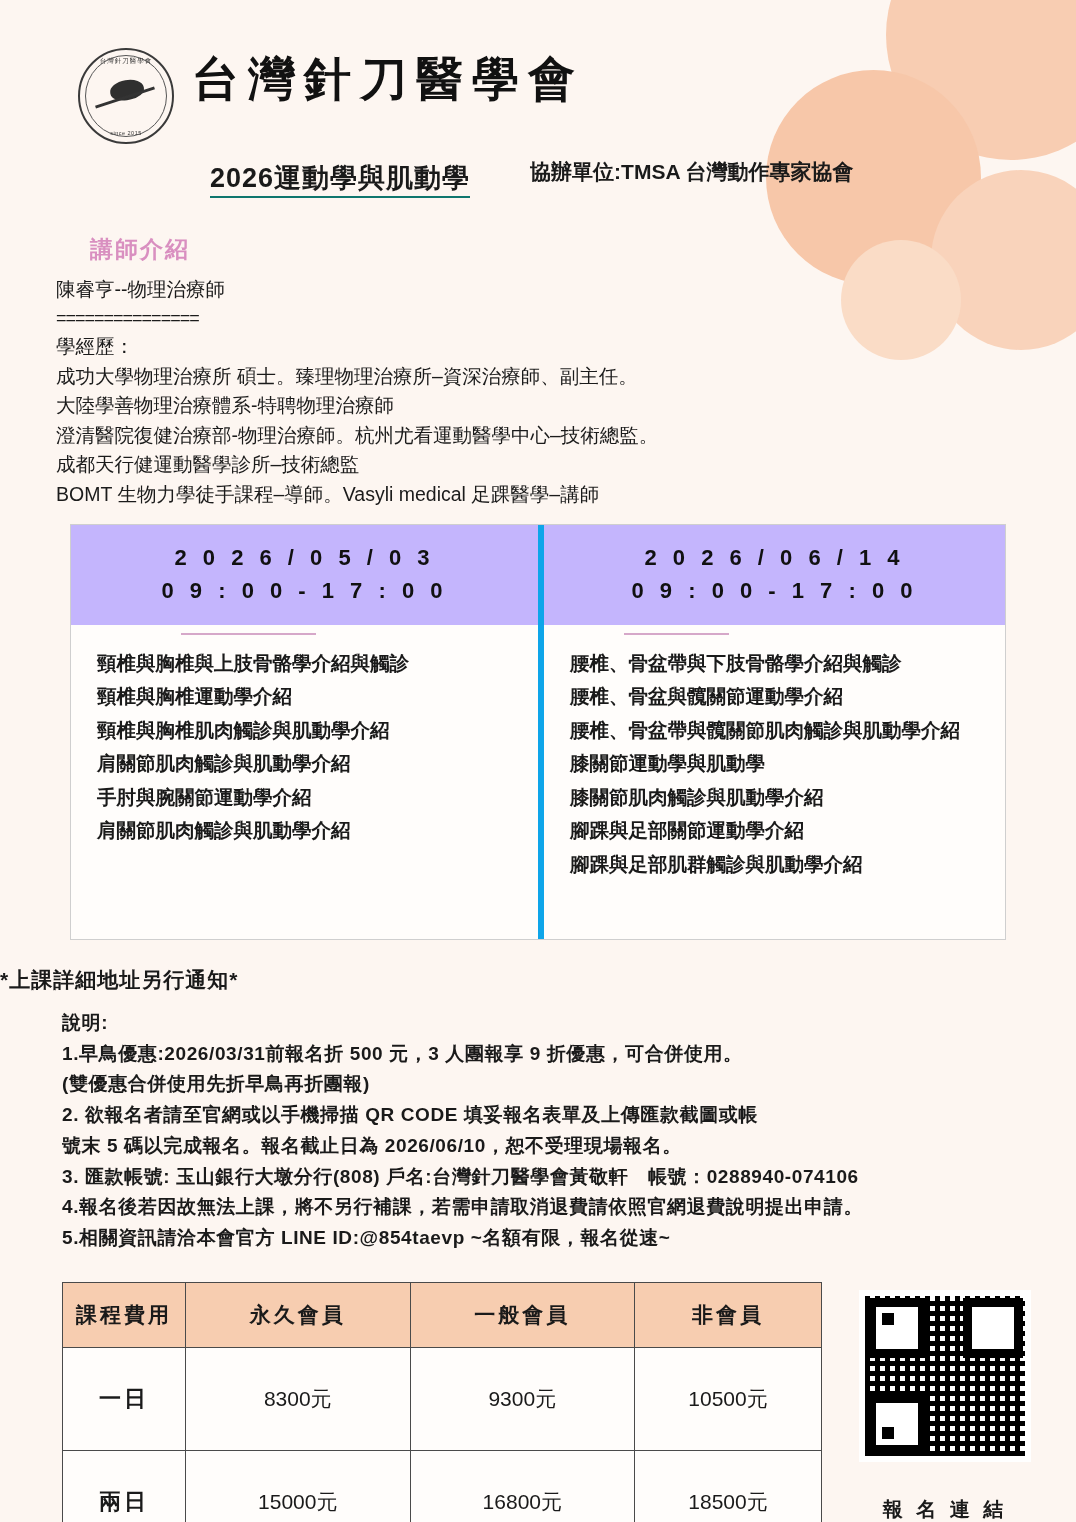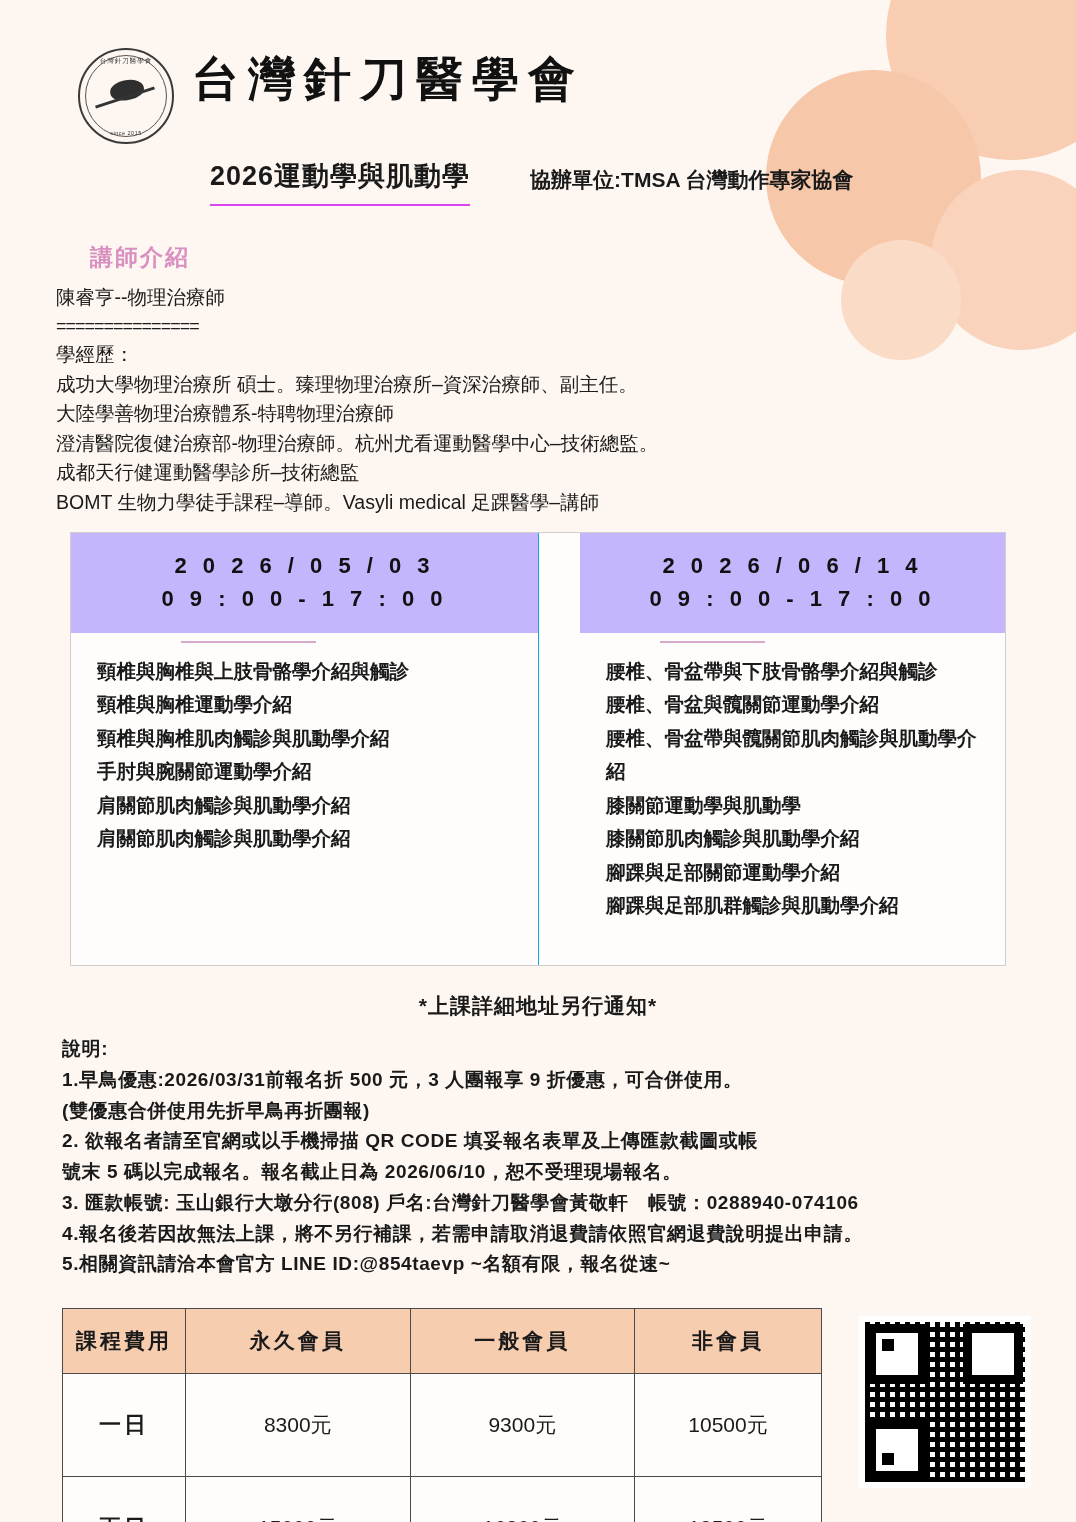--- a/index.html
+++ b/index.html
@@ -106,22 +106,21 @@
   .subhead {
     display: flex;
     align-items: flex-end;
     padding: 14px 0 0 210px;
     gap: 60px;
   }
   .course-title {
     font-size: 27px;
     font-weight: bold;
     letter-spacing: 1px;
-    border-bottom: 2px solid #d946ef;
-    padding-bottom: 10px;
+    border-bottom: 2px solid #0f766e;
     display: inline-block;
   }
   .coorg {
     font-size: 21px;
     font-weight: bold;
     padding-bottom: 12px;
     white-space: nowrap;
   }
 
   
@@ -147,21 +146,21 @@
   .sched {
     margin: 14px 70px 0 70px;
     border: 1px solid #cfcfcf;
     display: flex;
     background: #fffdfb;
   }
   .sched-col {
     flex: 1 1 50%;
     box-sizing: border-box;
   }
-  .sched-col + .sched-col { border-left: 1px solid #0ea5e9; padding-left: 41px; }
+  .sched-col + .sched-col { border-left: 6px solid #0ea5e9; }
   .sched-head {
     background: #c4b5fd;
     padding: 16px 0 18px 0;
     text-align: center;
     font-size: 22px;
     font-weight: bold;
     letter-spacing: 5px;
     line-height: 1.5;
     color: #111;
   }
@@ -177,21 +176,20 @@
     position: absolute;
     top: 8px;
     left: 110px;
     width: 135px;
     height: 2px;
     background: #d6a8c9;
   }
   .sched-body.right .ul-accent { left: 80px; width: 105px; }
 
   .notice {
-    text-align: center;
     font-size: 21px;
     font-weight: bold;
     margin: 26px 0 0 0;
     letter-spacing: 1px;
   }
 
   
   .explain {
     margin: 14px 0 0 62px;
     font-size: 19px;
@@ -323,22 +321,22 @@
     <div class="sched-col">
       <div class="sched-head">
         <div>2 0 2 6 / 0 5 / 0 3</div>
         <div>0 9 : 0 0 - 1 7 : 0 0</div>
       </div>
       <div class="sched-body">
         <div class="ul-accent"></div>
         <div>頸椎與胸椎與上肢骨骼學介紹與觸診</div>
         <div>頸椎與胸椎運動學介紹</div>
         <div>頸椎與胸椎肌肉觸診與肌動學介紹</div>
+        <div>肩關節肌肉觸診與肌動學介紹</div>
         <div>手肘與腕關節運動學介紹</div>
-        <div>肩關節肌肉觸診與肌動學介紹</div>
         <div>肩關節肌肉觸診與肌動學介紹</div>
       </div>
     </div>
     <div class="sched-col">
       <div class="sched-head">
         <div>2 0 2 6 / 0 6 / 1 4</div>
         <div>0 9 : 0 0 - 1 7 : 0 0</div>
       </div>
       <div class="sched-body right">
         <div class="ul-accent"></div>

